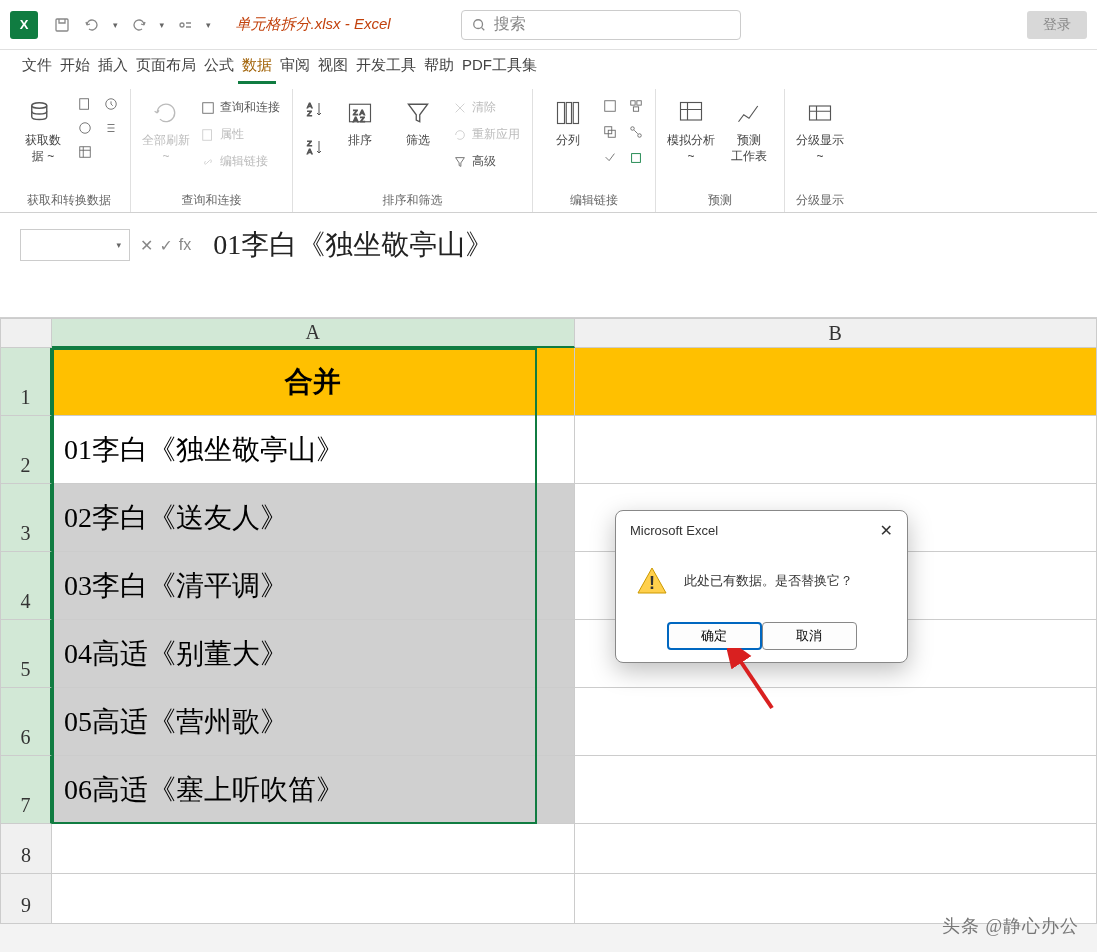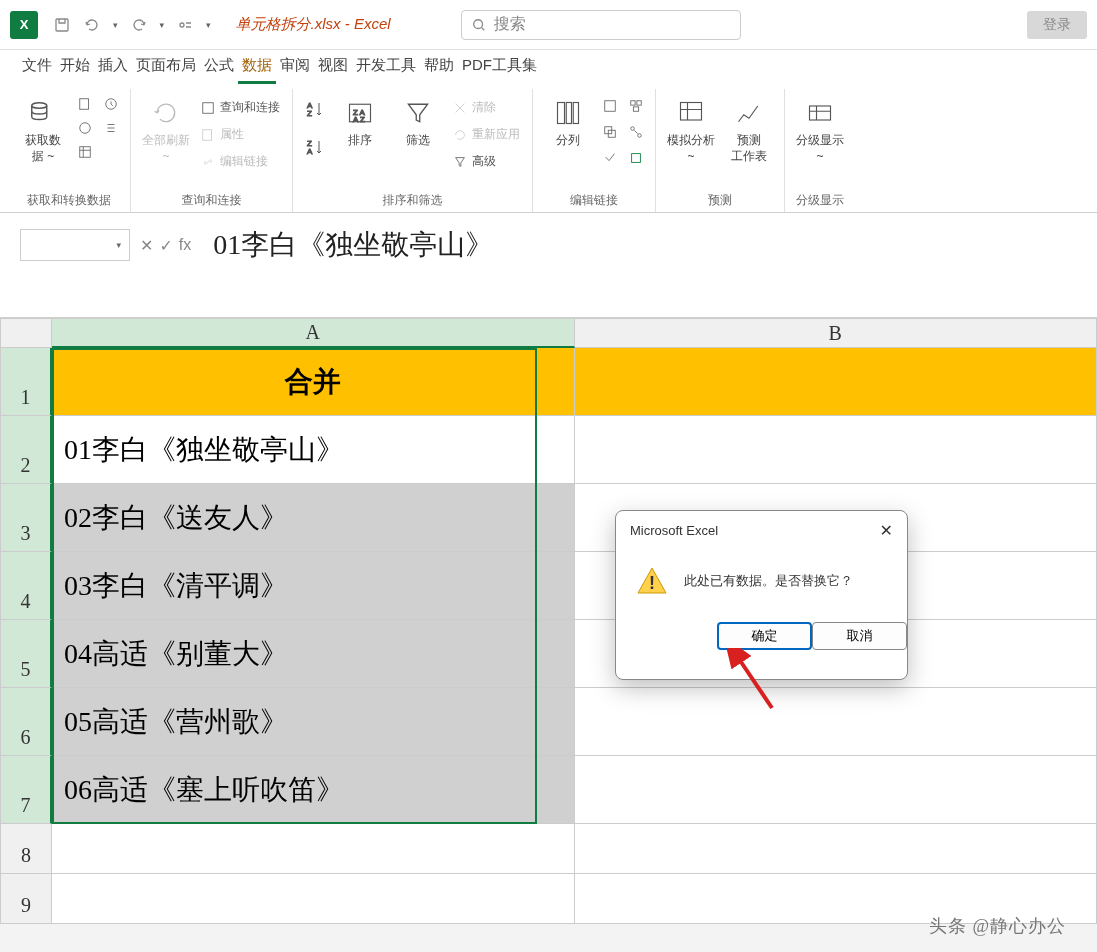--- a/index.html
+++ b/index.html
@@ -56,26 +56,26 @@
 .cell.header-cell { background:#ffc000; font-weight:bold; justify-content:center; color:#000; }
 .cell.selected { background:#d0d0d0; }
 .selection-border { position:absolute; border:2px solid #107c41; pointer-events:none; }
 
 
 .dialog { position:absolute; left:615px; top:510px; width:293px; background:#fff; border:1px solid #888; border-radius:8px; box-shadow:0 8px 24px rgba(0,0,0,0.25); }
 .dialog-title { display:flex; align-items:center; padding:10px 14px; font-size:13px; color:#333; }
 .dialog-title .close { margin-left:auto; cursor:pointer; font-size:16px; }
 .dialog-body { display:flex; align-items:center; padding:15px 20px; gap:16px; font-size:13px; color:#333; }
 .warn-ico { width:32px; height:32px; }
-.dialog-btns { display:flex; justify-content:flex-end; padding:10px 0 29px 0; }
+.dialog-btns { display:flex; justify-content:center; padding:10px 0 12px 0; }
 .dialog-btn { width:95px; height:28px; border:1px solid #888; background:#fdfdfd; border-radius:4px; font-size:13px; cursor:pointer; }
 .dialog-btn.primary { border:2px solid #0067c0; }
 .arrow { position:absolute; left:727px; top:648px; pointer-events:none; }
 
-.watermark { position:absolute; right:31px; bottom:14px; font-size:18px; color:#777; font-family:"SimSun",serif; letter-spacing:1px; }
+.watermark { position:absolute; right:18px; bottom:14px; font-size:18px; color:#777; font-family:"SimSun",serif; letter-spacing:1px; }
 .row.small { height:50px; }
 </style>
 </head>
 <body>
 
 <div class="titlebar">
   <div class="logo">X</div>
   <div class="qat">
     <div class="qat-btn">
         <svg width="16" height="16" viewBox="0 0 16 16" fill="none" stroke="#888" stroke-width="1.3">

